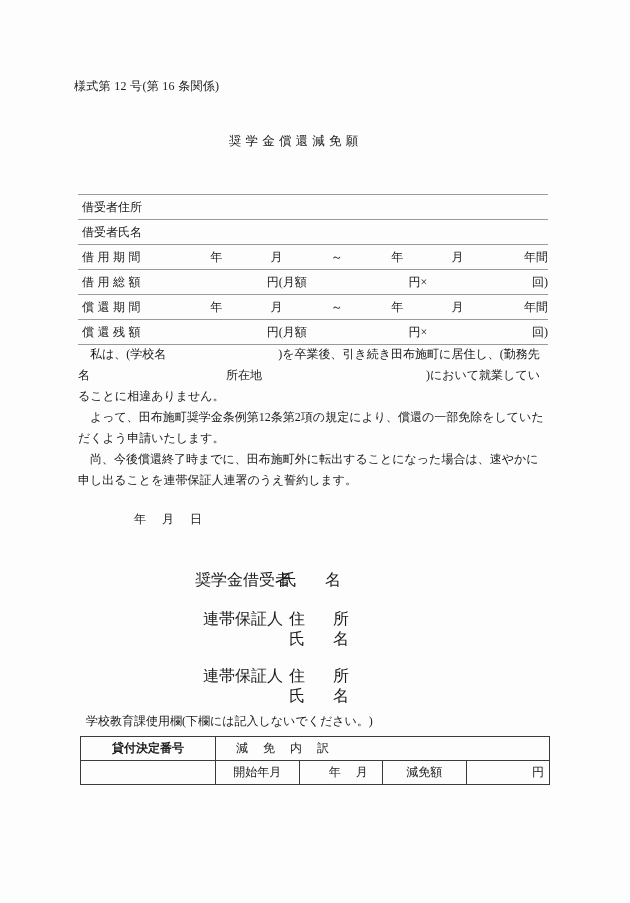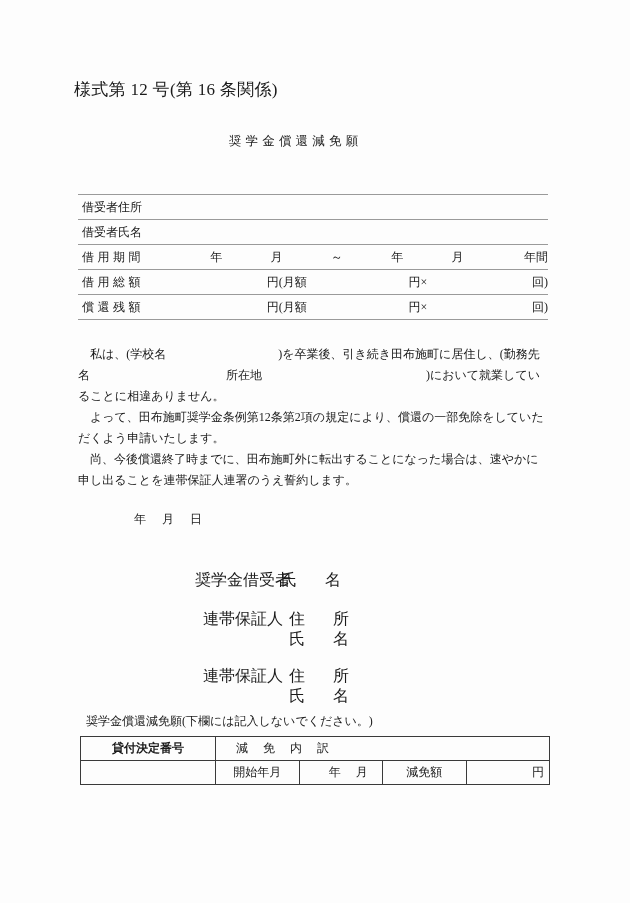--- a/index.html
+++ b/index.html
@@ -18,21 +18,21 @@
     height: 903px;
     background: #fdfdfd;
     overflow: hidden;
   }
 
   
   .form-no {
     position: absolute;
     left: 74px;
     top: 78px;
-    font-size: 17px;
+    font-size: 12px;
     letter-spacing: 0.3px;
     white-space: nowrap;
   }
   .doc-title {
     position: absolute;
     left: 0;
     top: 133px;
     width: 587px;
     text-align: center;
     font-size: 12.5px;
@@ -175,20 +175,29 @@
 
       <tr>
         <td class="lbl sp">借用総額</td>
         <td class="c-c" style="width:70px"></td>
         <td class="c-r" style="width:116px">円(月額</td>
         <td class="c-c" style="width:52px"></td>
         <td class="c-r" style="width:84px">円×</td>
         <td class="c-r" colspan="2">回)</td>
       </tr>
 
+      <tr>
+        <td class="lbl sp">償還期間</td>
+        <td class="c-c" style="width:70px">年</td>
+        <td class="c-c" style="width:66px">月</td>
+        <td class="c-c" style="width:50px">～</td>
+        <td class="c-c" style="width:68px">年</td>
+        <td class="c-c" style="width:68px">月</td>
+        <td class="c-r">年間</td>
+      </tr>
 
       <tr>
         <td class="lbl sp">償還残額</td>
         <td class="c-c" style="width:70px"></td>
         <td class="c-r" style="width:116px">円(月額</td>
         <td class="c-c" style="width:52px"></td>
         <td class="c-r" style="width:84px">円×</td>
         <td class="c-r" colspan="2">回)</td>
       </tr>
     </tbody>
@@ -211,21 +220,21 @@
   <div class="sig" id="sig-guarantor-1">
     <div><span class="who">連帯保証人</span><span class="fld">住　所</span></div>
     <div><span class="fld-ind">氏　名</span></div>
   </div>
 
   <div class="sig" id="sig-guarantor-2">
     <div><span class="who">連帯保証人</span><span class="fld">住　所</span></div>
     <div><span class="fld-ind">氏　名</span></div>
   </div>
 
-  <div class="office-label">奨学金償還減免願(下欄には記入しないでください。)</div>
+  <div class="office-label">学校教育課使用欄(下欄には記入しないでください。)</div>
 
   <table id="office-table">
     <tbody>
       <tr>
         <td class="oc-num">貸付決定番号</td>
         <td class="oc-head" colspan="4">減免内訳</td>
       </tr>
       <tr>
         <td class="oc-num"></td>
         <td class="oc-start">開始年月</td>

